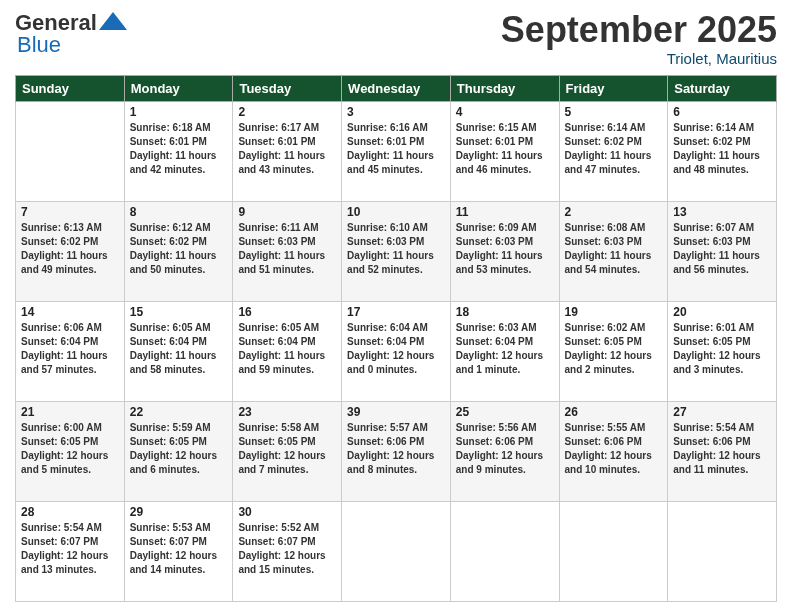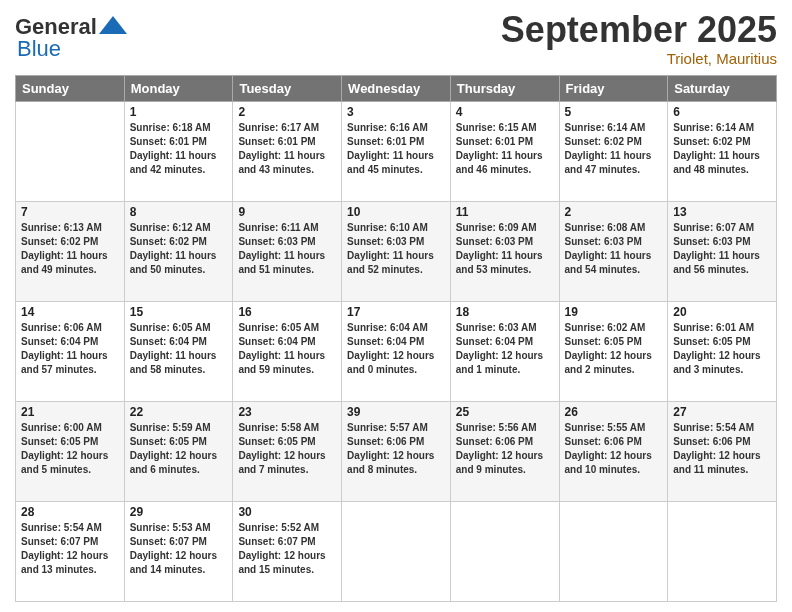--- a/index.html
+++ b/index.html
@@ -13,40 +13,40 @@
     .page {
       width: 792px;
       height: 612px;
       padding: 10px 15px;
       display: flex;
       flex-direction: column;
     }
     .header {
       display: flex;
       justify-content: space-between;
-      align-items: center;
+      align-items: flex-start;
       margin-bottom: 8px;
     }
     .logo {
       display: flex;
       flex-direction: column;
       align-items: flex-start;
     }
     .title-section {
       text-align: right;
     }
     .month-title {
       font-size: 36px;
       font-weight: bold;
       color: #333;
       line-height: 1.1;
     }
     .location {
       font-size: 15px;
-      color: #a16207;
+      color: #0c4a6e;
     }
     .calendar {
       width: 100%;
       border-collapse: collapse;
       flex: 1;
     }
     .calendar th {
       background-color: #2c6fad;
       color: #fff;
       font-size: 13px;
@@ -75,21 +75,21 @@
       font-size: 10px;
       line-height: 1.4;
       color: #333;
       font-weight: bold;
     }
     .empty-cell {
       background: #f9f9f9;
     }
     tr:nth-child(odd) td { background-color: #fff; }
     tr:nth-child(even) td { background-color: #f5f5f5; }
-    .cal-header-row th { background-color: #737373; }
+    .cal-header-row th { background-color: #14532d; }
   </style>
 </head>
 <body>
 
 <div class="page">
   <div class="header">
     <div class="logo">
       <div style="display:flex;align-items:center;">
         <span style="font-size:22px;font-weight:bold;color:#333;">General</span>
         <svg width="28" height="18" viewBox="0 0 28 18" style="margin-left:2px;margin-top:-4px;">

